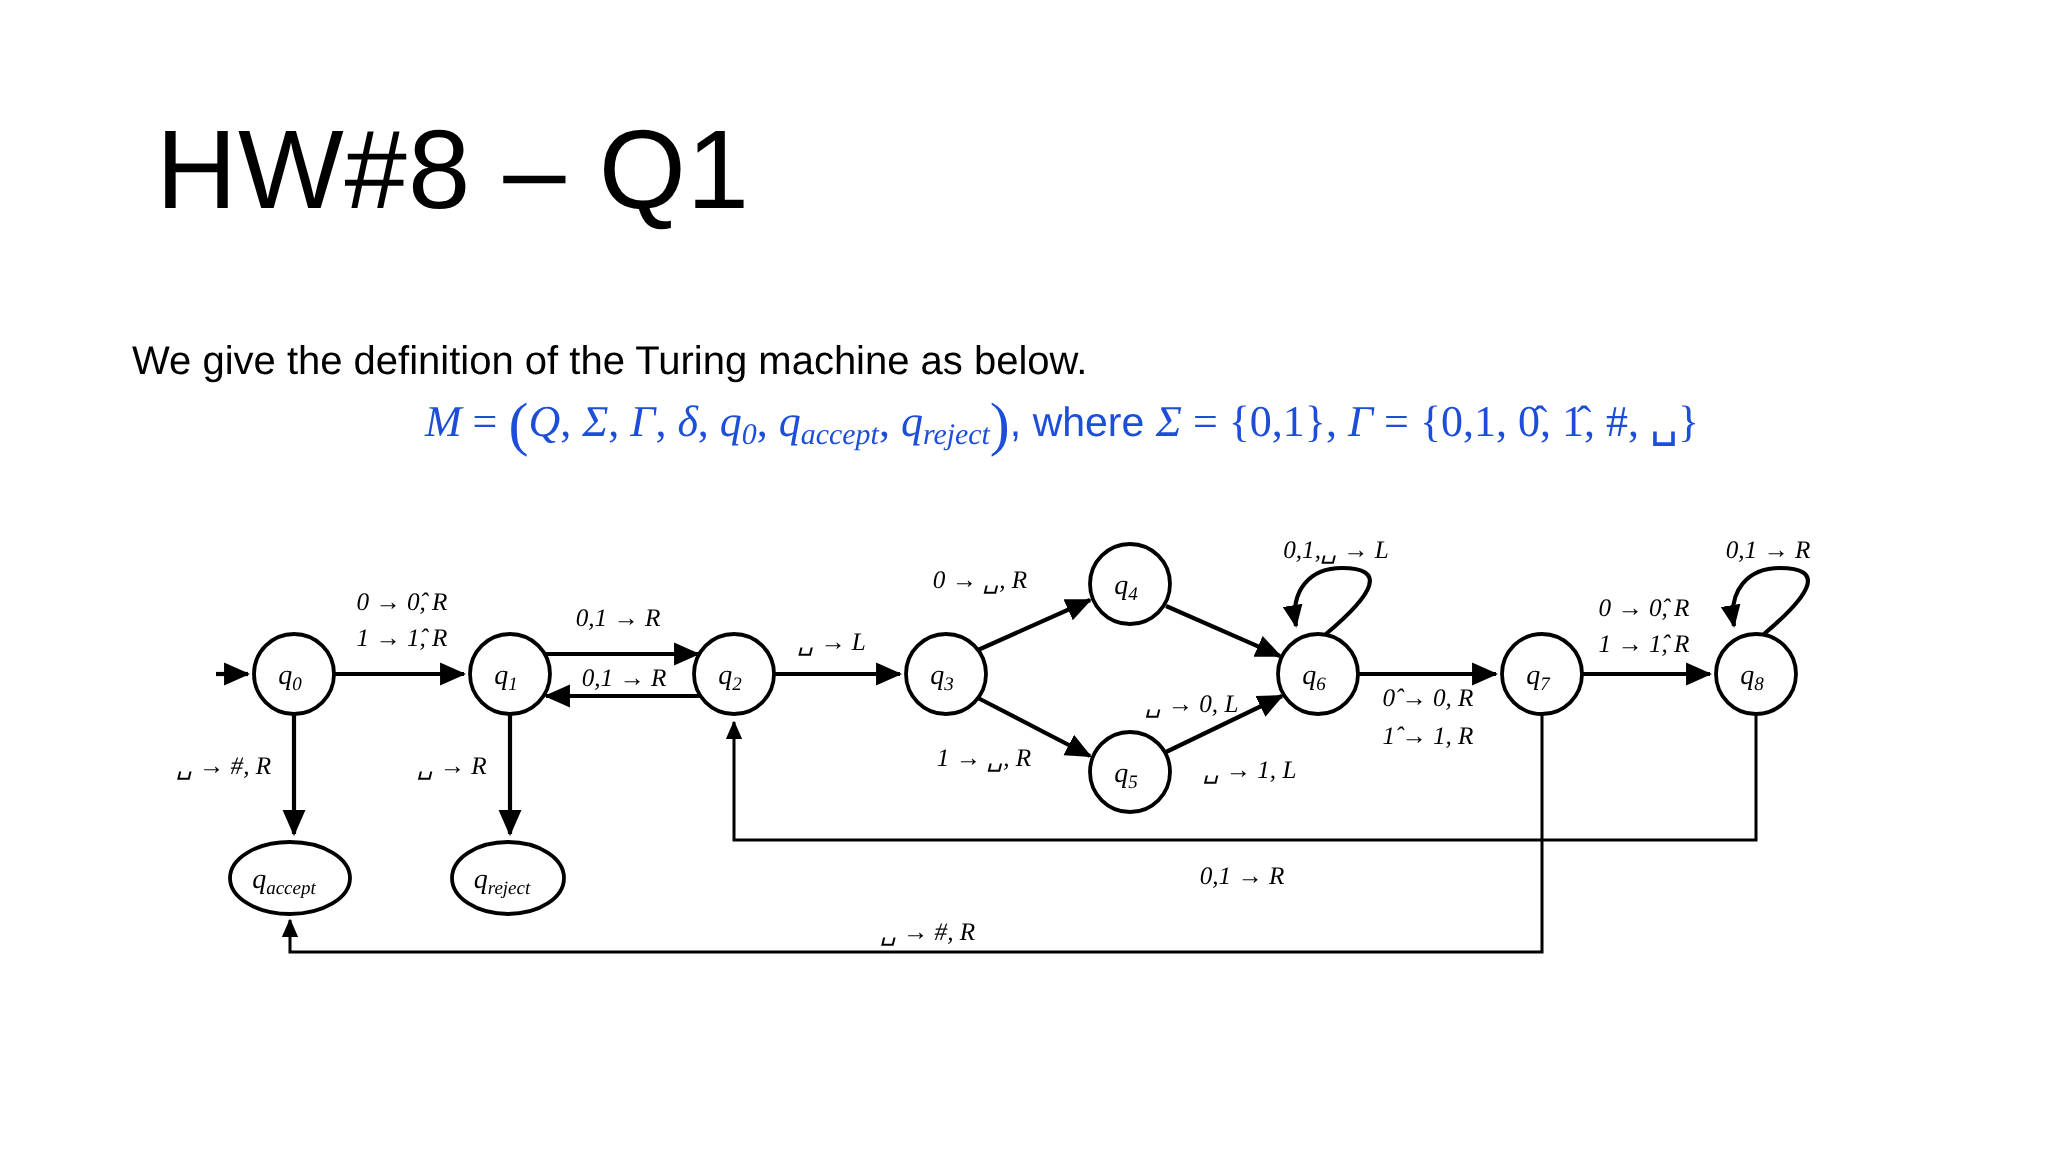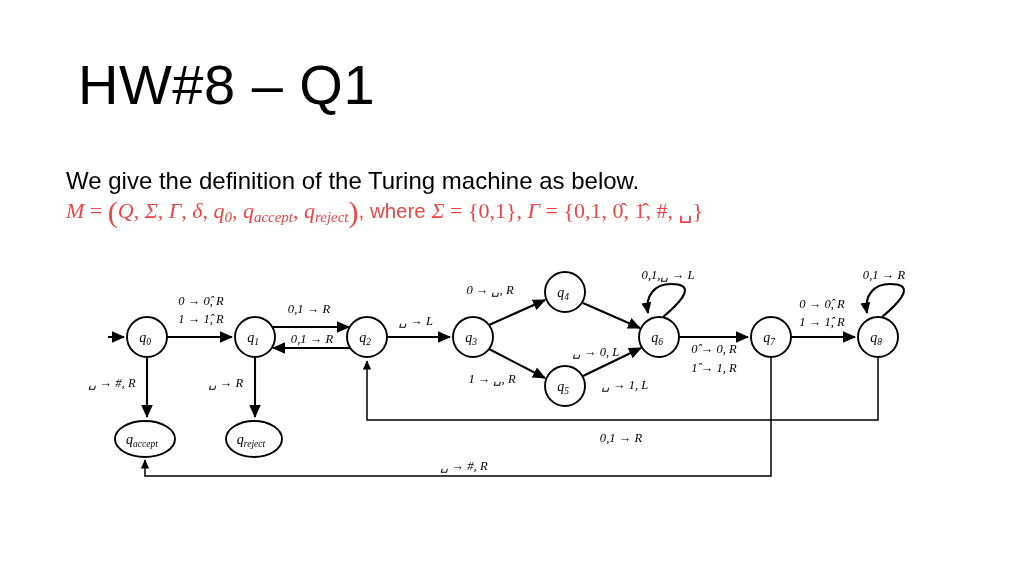--- a/index.html
+++ b/index.html
@@ -34,31 +34,32 @@
     white-space: nowrap;
   }
   #body-text {
     position: absolute;
     left: 66px;
     top: 168px;
     width: 930px;
   }
   .body-line-1 {
     font-family: "Liberation Sans", sans-serif;
-    font-size: 24px;
+    font-size: 20px;
     line-height: 26px;
     white-space: nowrap;
     color: #000000;
   }
   .body-line-2 {
     font-size: 20.5px;
     line-height: 30px;
     white-space: nowrap;
-    color: #ef4444;
+    color: #1d4ed8;
     margin-top: 2px;
+    text-align: center;
   }
   .mathit {
     font-family: "Liberation Serif", serif;
     font-style: italic;
     font-size: 22px;
   }
   .mathrm {
     font-family: "Liberation Serif", serif;
     font-style: normal;
     font-size: 22px;

